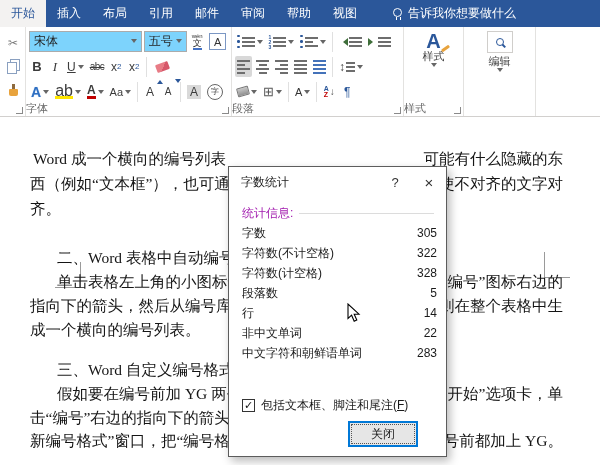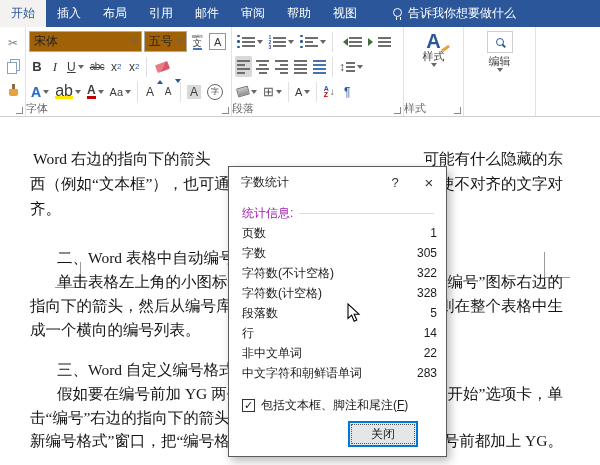--- a/index.html
+++ b/index.html
@@ -17,21 +17,21 @@
 
 .ribbon{height:90px;background:#fff;border-bottom:1px solid #d2d0ce;display:flex;color:#444}
 .grp{position:relative;border-right:1px solid #e3e2e0;padding:2px 3px 14px 3px}
 .grp-label{position:absolute;bottom:0;left:0;right:0;text-align:left;font-size:11px;color:#696969}
 .launcher{position:absolute;right:2px;bottom:2px;width:7px;height:7px;border-right:1px solid #8a8a8a;border-bottom:1px solid #8a8a8a}
 .rrow{height:25px;display:flex;align-items:center;gap:2px}
 .rbtn{display:inline-flex;align-items:center;justify-content:center;padding:1px 2px;min-width:16px;height:21px;border-radius:2px;color:#3b3b3b}
 .rbtn.sel{background:#d8d8d8}
 .car{width:0;height:0;border:3px solid transparent;border-top:4px solid #666;margin-left:2px;margin-top:4px}
 .vsep{width:1px;height:20px;background:#e0e0e0;margin:0 2px}
-.combo{height:21px;border:1px solid #ababab;background:#a16207;display:flex;align-items:center;justify-content:space-between;padding:0 4px;font-size:12px;color:#222}
+.combo{height:21px;border:1px solid #ababab;background:#7dd3fc;display:flex;align-items:center;justify-content:space-between;padding:0 4px;font-size:12px;color:#222}
 .combo .car{margin-top:2px}
 
 .clipcol{display:flex;flex-direction:column;align-items:center;gap:3px;padding-top:3px;width:20px}
 .scis{font-size:12px;color:#777;line-height:12px}
 .copyic{width:10px;height:12px;border:1px solid #8aa0c0;background:#fff;box-shadow:3px -3px 0 -1px #fff,3px -3px 0 0 #8aa0c0;margin-top:3px;margin-left:-3px}
 .brushic{width:9px;height:7px;background:#e8a33d;border-radius:1px 1px 2px 2px;position:relative;margin-top:4px}
 .brushic:before{content:"";position:absolute;top:-5px;left:3px;width:3px;height:5px;background:#8d6a3f}
 
 .gB{font-weight:bold;font-size:13px}
 .gI{font-style:italic;font-family:"Liberation Serif",serif;font-size:13px}
@@ -410,21 +410,21 @@
   </div>
 
   <div style="flex:1"></div>
 </div>
 
 <div class="doc">
   <span class="crop tl"></span>
   <span class="crop tr"></span>
 
   <div class="dline i1" style="top:31px">
-      <span class="lt">Word 右边的指向下的箭头</span>
+      <span class="lt">Word 成一个横向的编号列表</span>
       <span class="rt">可能有什么隐藏的东</span>
     </div>
   <div class="dline" style="top:56px">
       <span class="lt">西（例如“文本框”），也可通过双</span>
       <span class="rt">能使不对齐的文字对</span>
     </div>
   <div class="dline" style="top:81px">
       <span class="lt">齐。</span>
       <span class="rt"></span>
     </div>
@@ -469,24 +469,20 @@
     <span class="dlg-tb">?</span>
     <span class="dlg-tb" style="font-size:15px">×</span>
   </div>
 
   <div class="dlg-sect" style="top:38px">
     <span>统计信息:</span>
     <span class="rule"></span>
   </div>
 
   <div class="stats">
-    <div class="srow">
-        <span>页数</span>
-        <span>1</span>
-      </div>
     <div class="srow">
         <span>字数</span>
         <span>305</span>
       </div>
     <div class="srow">
         <span>字符数(不计空格)</span>
         <span>322</span>
       </div>
     <div class="srow">
         <span>字符数(计空格)</span>

